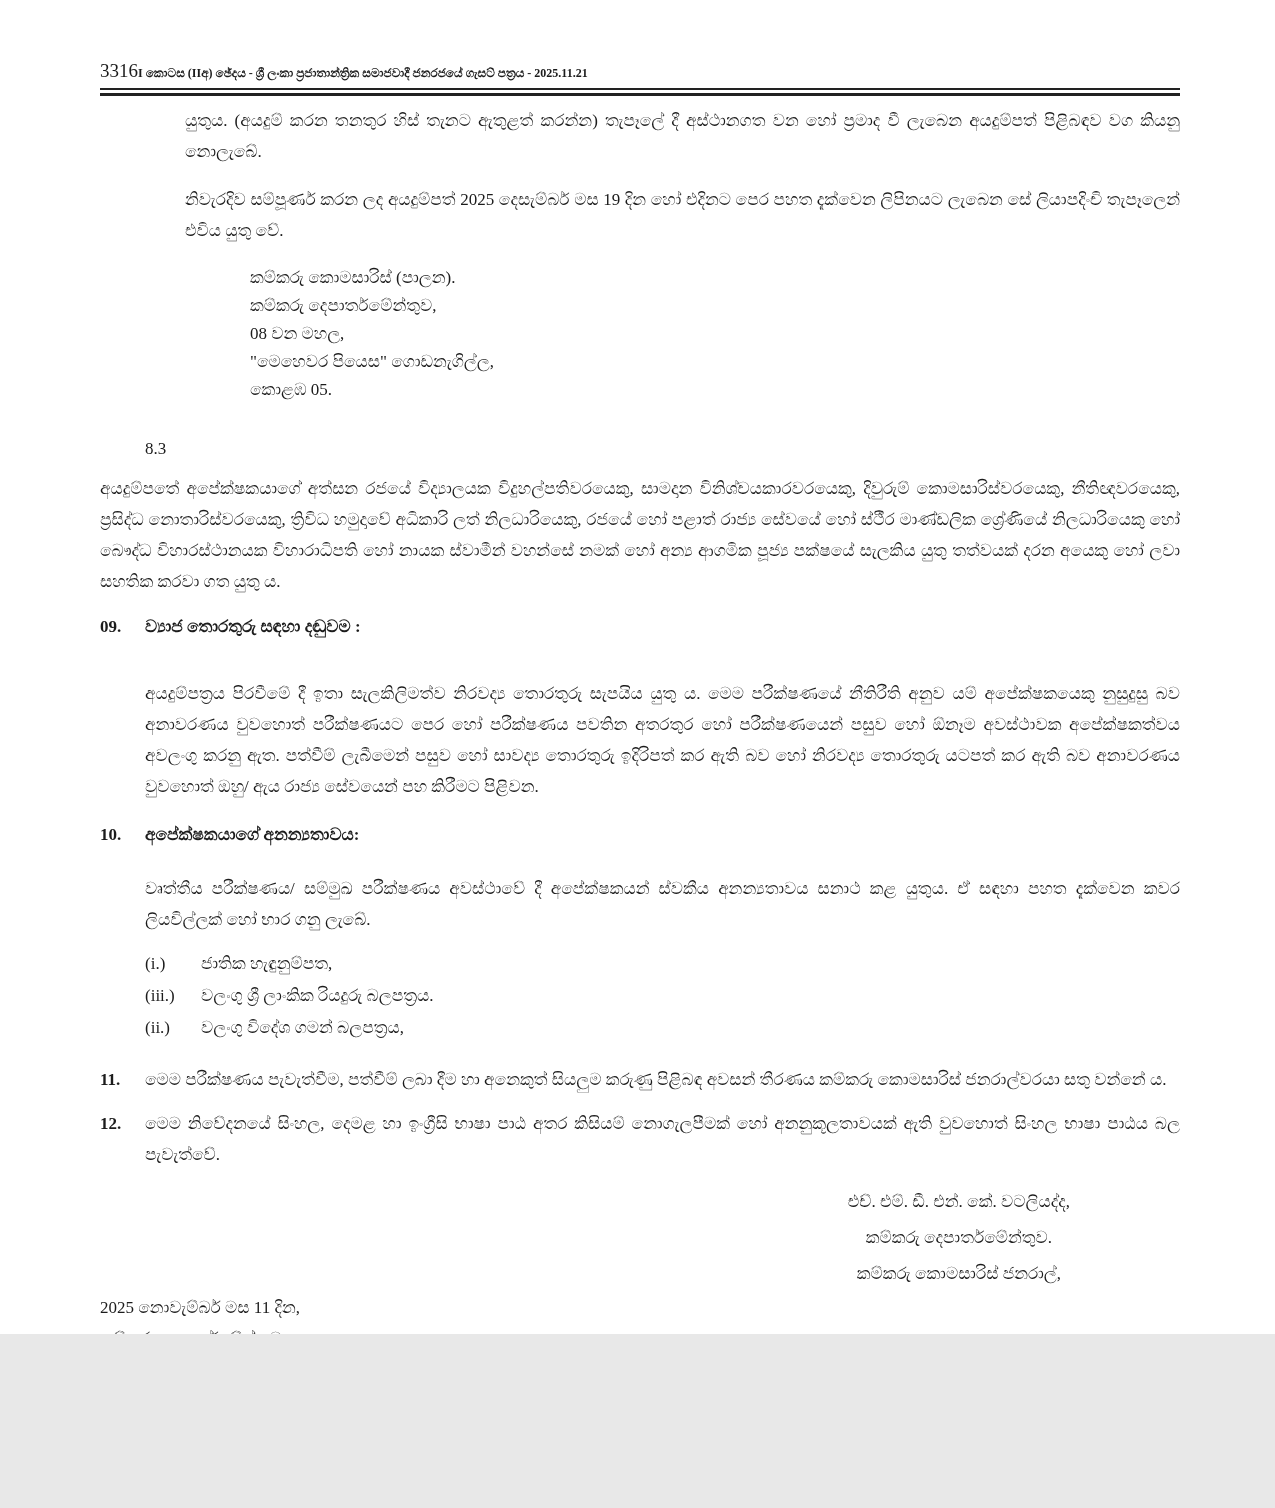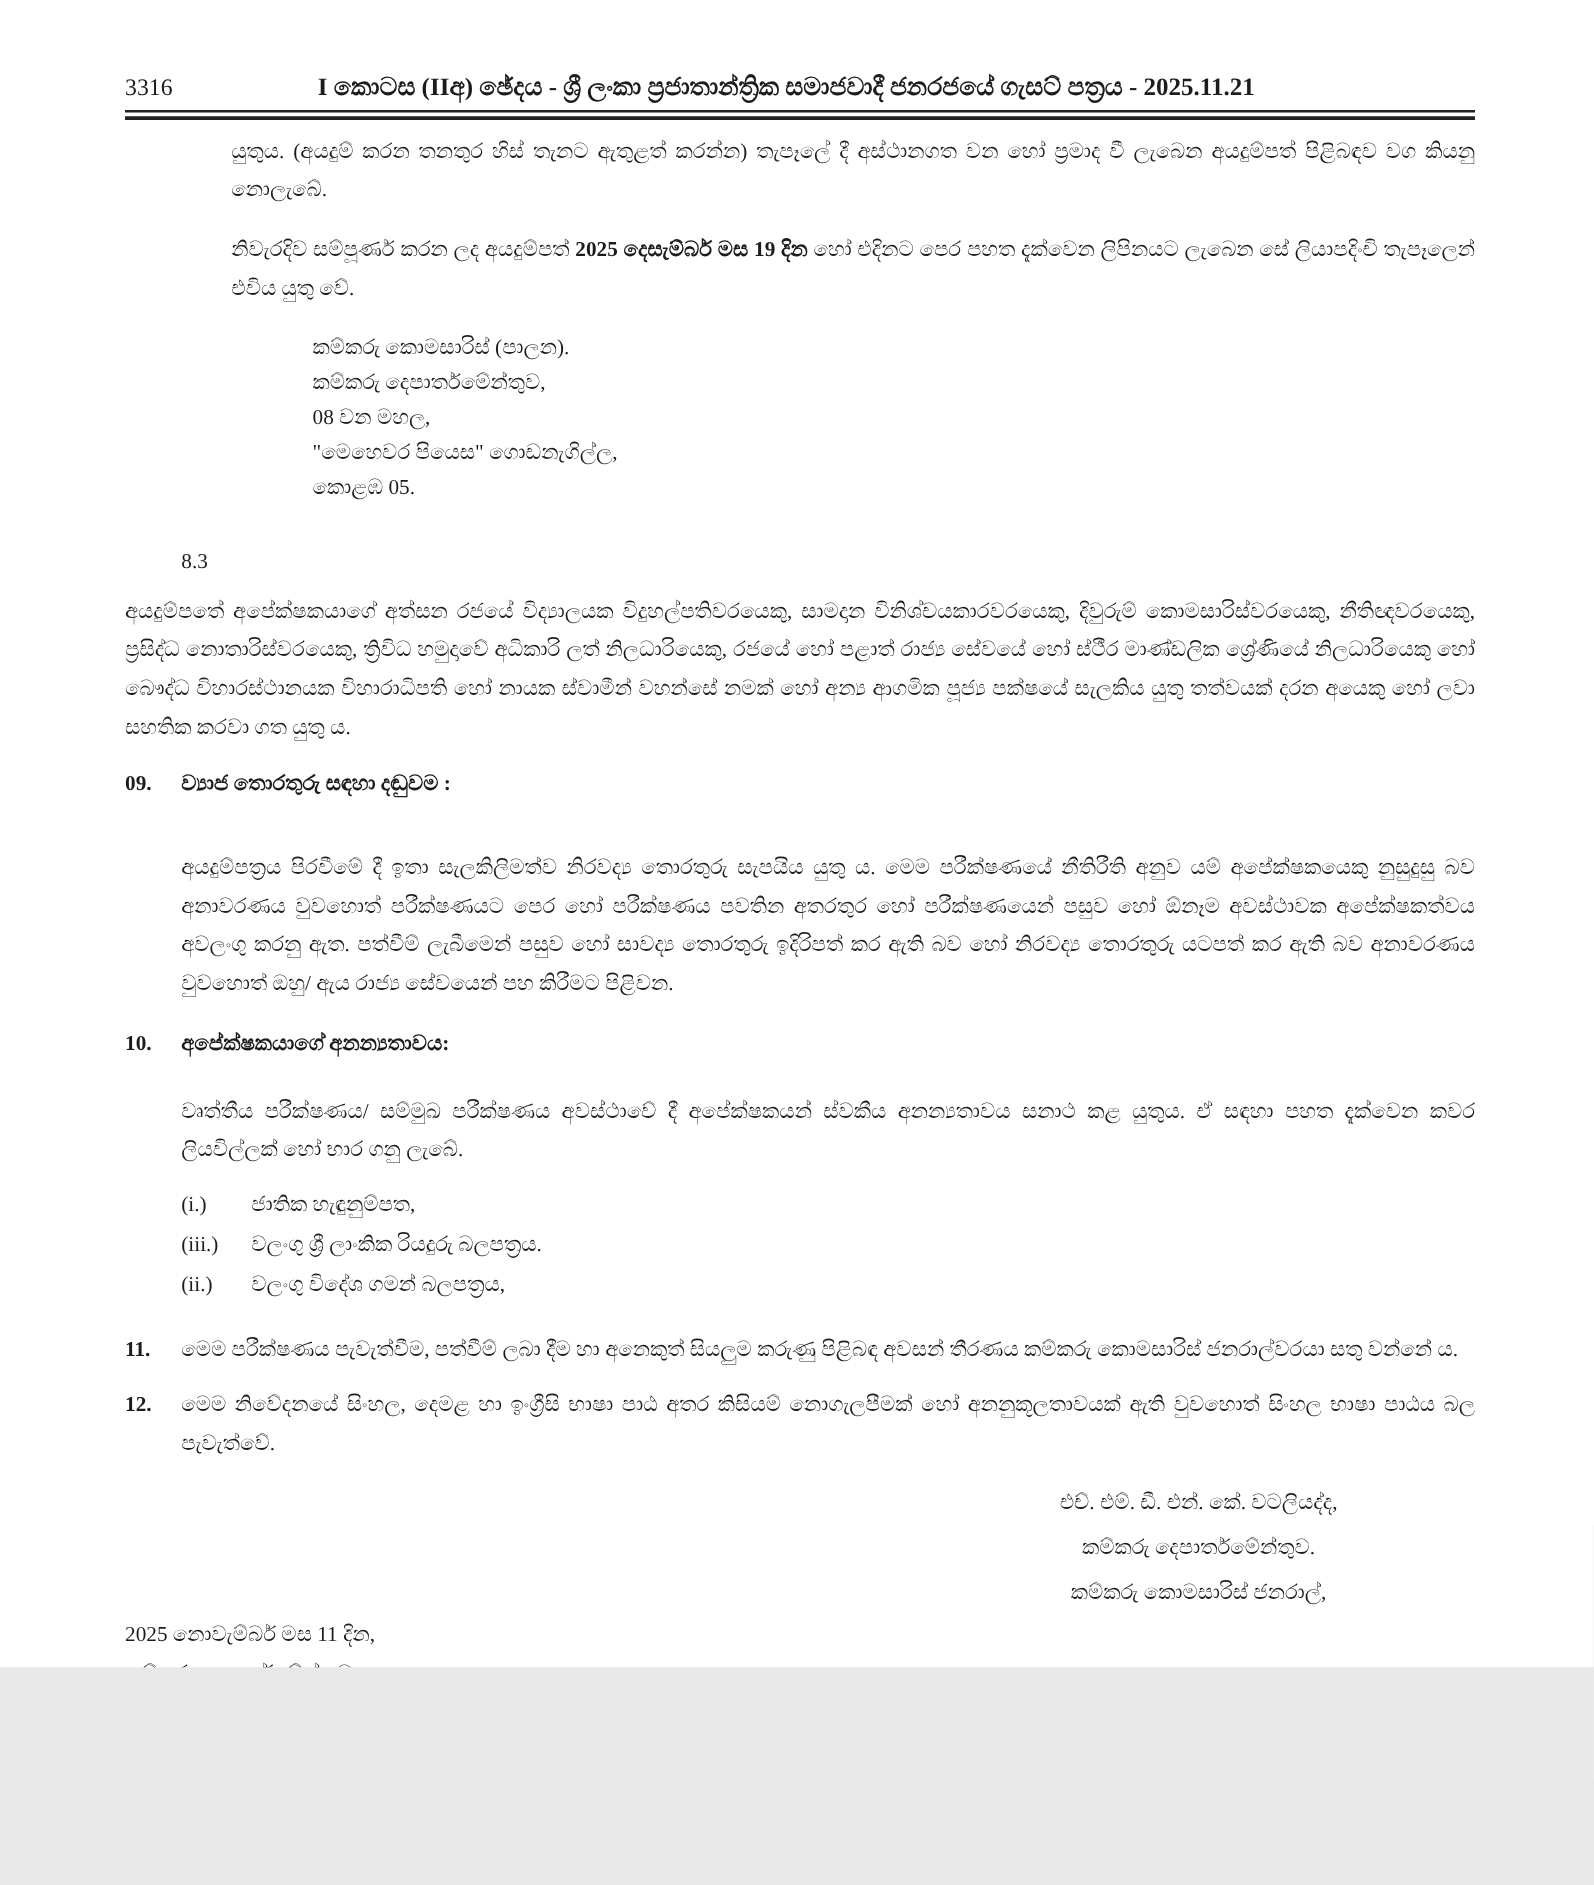--- a/index.html
+++ b/index.html
@@ -17,42 +17,41 @@
   }
   .header-row {
     position: absolute;
     top: 55px; left: 100px; right: 95px;
     display: flex;
     align-items: baseline;
   }
   .page-number { font-size: 19px; font-weight: normal; }
   .header-title {
     flex: 1;
-    text-align: center;
     font-weight: bold;
-    font-size: 20px;
+    font-size: 12px;
     padding-right: 60px;
   }
   .header-rule {
     position: absolute;
     top: 88px; left: 100px; right: 95px;
     height: 3px;
     border-top: 2px solid #222;
     border-bottom: 3px solid #222;
   }
   .content {
     position: absolute;
     top: 100px; left: 100px; right: 95px;
   }
   .para { text-align: justify; }
   .indent-1 { margin-left: 85px; }   
   .indent-2 { margin-left: 150px; }  
   .p-intro   { margin-top: 5px; }
   .p-submit  { margin-top: 17px; }
-  .p-submit .bold-inline { font-weight: bold; }
+  .p-submit .bold-inline { font-weight: normal; }
   .address   { margin-top: 18px; line-height: 28px; }
   .sec-row { display: flex; text-align: justify; }
   .sec-83 { margin-top: 29px; flex-direction: column; }
   .sec-83 .sec-num { flex: 0 0 40px; margin-left: 45px; }
   .sec-83 .sec-body { flex: 1; }
   .sec-head { display: flex; margin-top: 14px; }
   .sec-head .sec-num { flex: 0 0 45px; font-weight: bold; }
   .sec-head .sec-title { font-weight: bold; }
   .sec-para { margin-top: 36px; margin-left: 45px; }
   .doc-list { margin-top: 13px; margin-left: 45px; line-height: 32px; }

